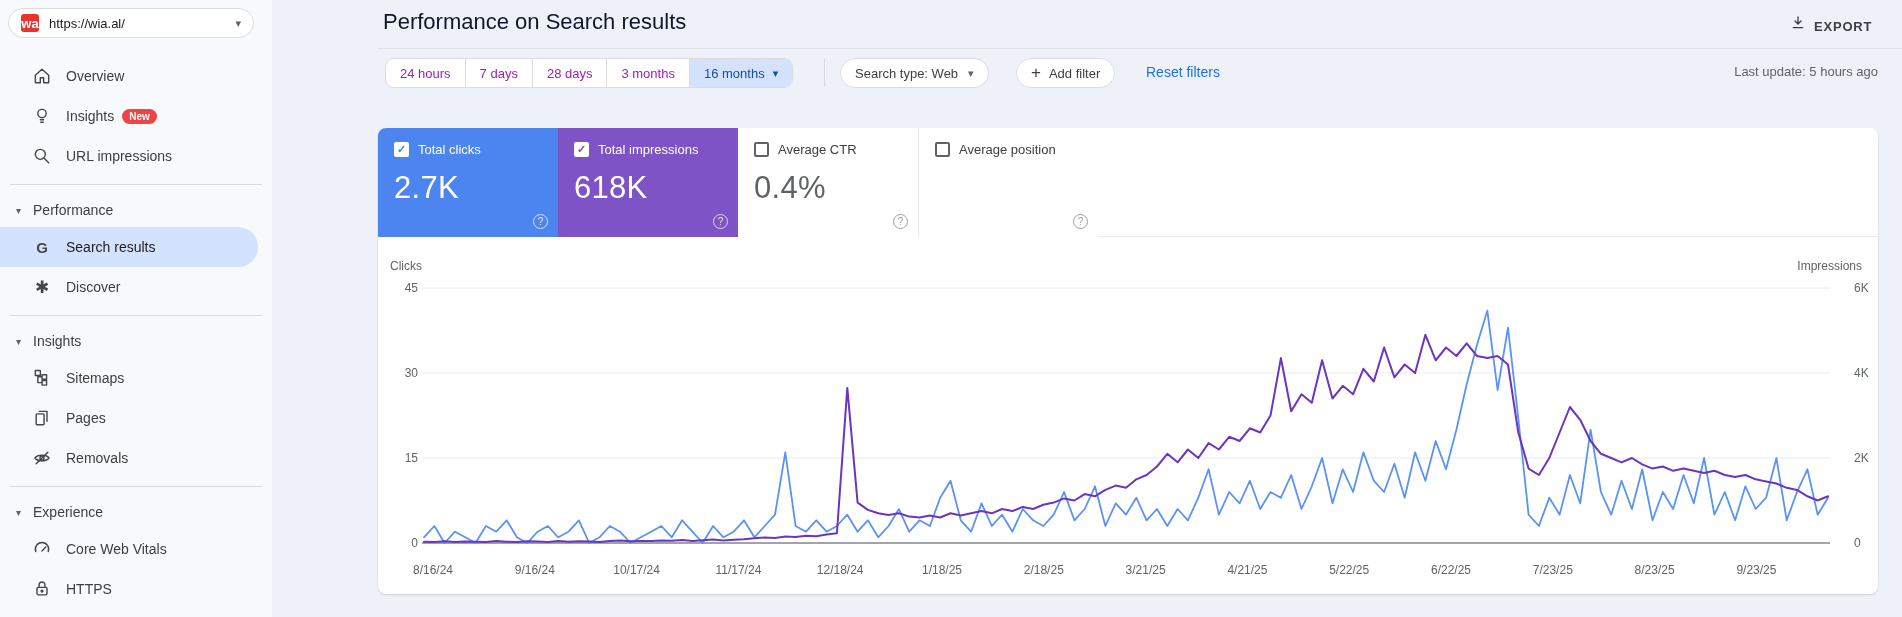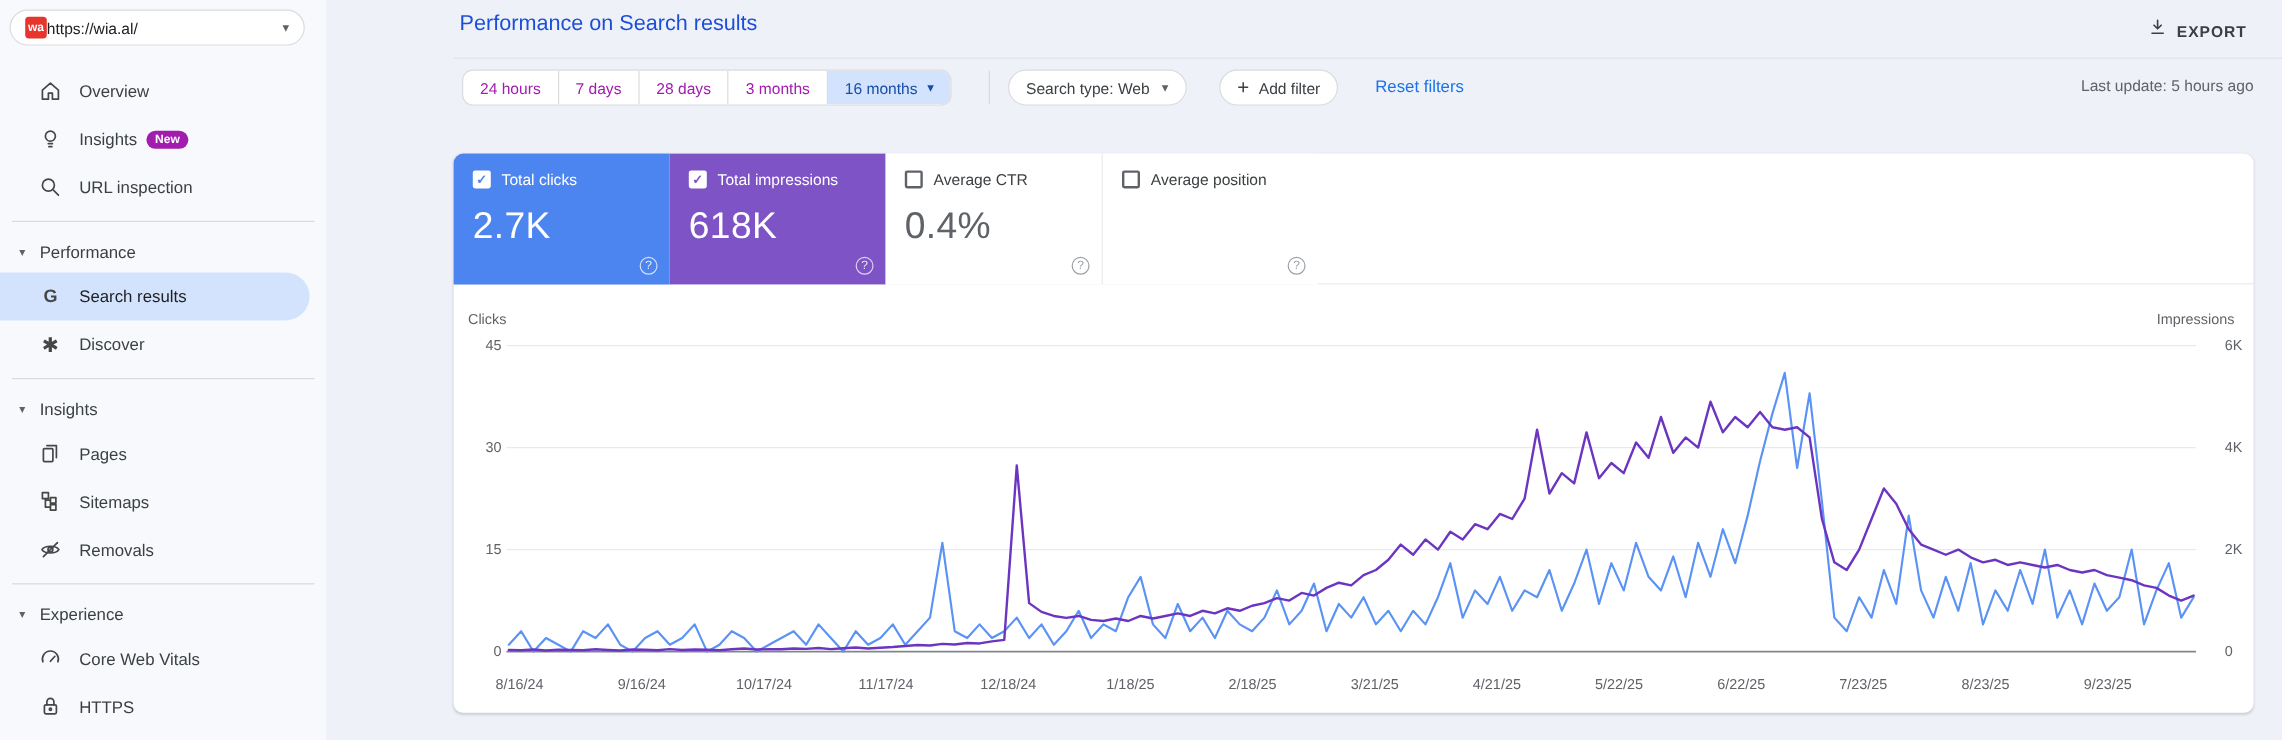--- a/index.html
+++ b/index.html
@@ -4,40 +4,40 @@
 <style>
   * { margin:0; padding:0; box-sizing:border-box; }
   html,body { width:1902px; height:617px; }
   body { font-family:"Liberation Sans", sans-serif; background:#eef1f7; color:#202124; overflow:hidden; }
   #app { position:relative; width:1902px; height:617px; }
 
   
   .sidebar { position:absolute; left:0; top:0; width:272px; height:617px; background:#f7f9fc; }
   .prop-pill { position:absolute; left:8px; top:8px; width:246px; height:30px; background:#fff;
     border:1px solid #dadce0; border-radius:16px; display:flex; align-items:center; padding:0 12px; cursor:pointer; }
-  .prop-logo { width:18px; height:18px; background:#e5352d; border-radius:3px; color:#fff; font-size:10px;
-    font-weight:bold; display:flex; align-items:center; justify-content:center; }
+  .prop-logo { width:18px; height:18px; background:#e5352d; border-radius:3px; color:#fff; font-size:13px;
+    font-weight:bold; display:flex; align-items:center; justify-content:center; margin-right:10px; }
   .prop-url { font-size:13px; color:#202124; flex:1; }
   .caret { color:#5f6368; font-size:11px; }
   .nav { position:absolute; left:0; top:56px; width:272px; }
   .nav-item { position:relative; height:40px; display:flex; align-items:center; padding-left:32px; cursor:pointer;
     color:#3c4043; font-size:14px; }
   .nav-item .nicon { width:20px; height:20px; margin-right:14px; display:flex; align-items:center; justify-content:center; color:#444746; }
   .nav-item.selected { background:#d3e3fd; border-radius:0 24px 24px 0; width:258px; font-weight:500; color:#202124; }
   .nav-sep { height:1px; background:#d7dade; margin:8px 10px 8px 10px; }
   .nav-head { height:34px; display:flex; align-items:center; padding-left:16px; color:#3c4043; font-size:14px; font-weight:500; cursor:pointer; }
   .nav-head .tri { font-size:10px; color:#5f6368; margin-right:12px; }
-  .badge-new { background:#a21caf; color:#fff; font-size:10px; font-weight:bold; border-radius:9px;
+  .badge-new { background:#ef4444; color:#fff; font-size:10px; font-weight:bold; border-radius:9px;
     padding:2px 7px; margin-left:8px; }
   svg.ic { stroke:#444746; fill:none; stroke-width:1.7; stroke-linecap:round; stroke-linejoin:round; }
   .gicon { font-weight:700; font-size:15px; color:#3c4043; }
   .asticon { font-size:17px; color:#3c4043; }
 
   
-  .title { position:absolute; left:383px; top:9px; font-size:18px; color:#1d4ed8; }
+  .title { position:absolute; left:383px; top:9px; font-size:22px; color:#0f172a; }
   .export-btn { position:absolute; left:1790px; top:8px; height:26px; display:flex; align-items:flex-end; gap:8px;
     cursor:pointer; color:#3c4043; font-size:13px; font-weight:bold; letter-spacing:0.8px; }
   .hdr-divider { position:absolute; left:378px; right:0; top:48px; height:1px; background:#dfe3e8; }
 
   
   .seg-group { position:absolute; left:385px; top:58px; height:30px; display:flex; background:#fff;
     border:1px solid #dadce0; border-radius:9px; overflow:hidden; }
   .seg { display:flex; align-items:center; padding:0 14px; font-size:13px; color:#a21caf; cursor:pointer;
     border-right:1px solid #dadce0; white-space:nowrap; }
   .seg:last-child { border-right:none; }
@@ -107,21 +107,21 @@
         <span>Insights</span>
         <span class="badge-new">New</span>
       </div>
       <div class="nav-item">
         <span class="nicon">
           <svg class="ic" width="20" height="20" viewBox="0 0 24 24">
               <circle cx="10" cy="10" r="6"></circle>
               <path d="M15 15 L20 20"></path>
             </svg>
         </span>
-        <span>URL inspection</span>
+        <span>URL impressions</span>
       </div>
       <div class="nav-sep"></div>
       <div class="nav-head">
         <span class="tri">▾</span>
         <span>Performance</span>
       </div>
       <div class="nav-item selected">
         <span class="nicon gicon">G</span>
         <span>Search results</span>
       </div>
@@ -130,36 +130,36 @@
         <span>Discover</span>
       </div>
       <div class="nav-sep"></div>
       <div class="nav-head">
         <span class="tri">▾</span>
         <span>Insights</span>
       </div>
       <div class="nav-item">
         <span class="nicon">
           <svg class="ic" width="20" height="20" viewBox="0 0 24 24">
-              <path d="M8.5 4 H18 V16"></path>
-              <rect x="5" y="7" width="9.5" height="13" rx="1"></rect>
-            </svg>
-        </span>
-        <span>Pages</span>
-      </div>
-      <div class="nav-item">
-        <span class="nicon">
-          <svg class="ic" width="20" height="20" viewBox="0 0 24 24">
               <rect x="4" y="3" width="6" height="6"></rect>
               <path d="M7 9 V17.5 M7 10.5 H12 M7 17.5 H12"></path>
               <rect x="12" y="8" width="5.5" height="5.5"></rect>
               <rect x="12" y="15" width="5.5" height="5.5"></rect>
             </svg>
         </span>
         <span>Sitemaps</span>
+      </div>
+      <div class="nav-item">
+        <span class="nicon">
+          <svg class="ic" width="20" height="20" viewBox="0 0 24 24">
+              <path d="M8.5 4 H18 V16"></path>
+              <rect x="5" y="7" width="9.5" height="13" rx="1"></rect>
+            </svg>
+        </span>
+        <span>Pages</span>
       </div>
       <div class="nav-item">
         <span class="nicon">
           <svg class="ic" width="20" height="20" viewBox="0 0 24 24">
               <path d="M3.5 12 C6.5 7.5 17.5 7.5 20.5 12 C17.5 16.5 6.5 16.5 3.5 12 Z"></path>
               <circle cx="12" cy="12" r="2.4"></circle>
               <path d="M5 19 L19 5"></path>
             </svg>
         </span>
         <span>Removals</span>

